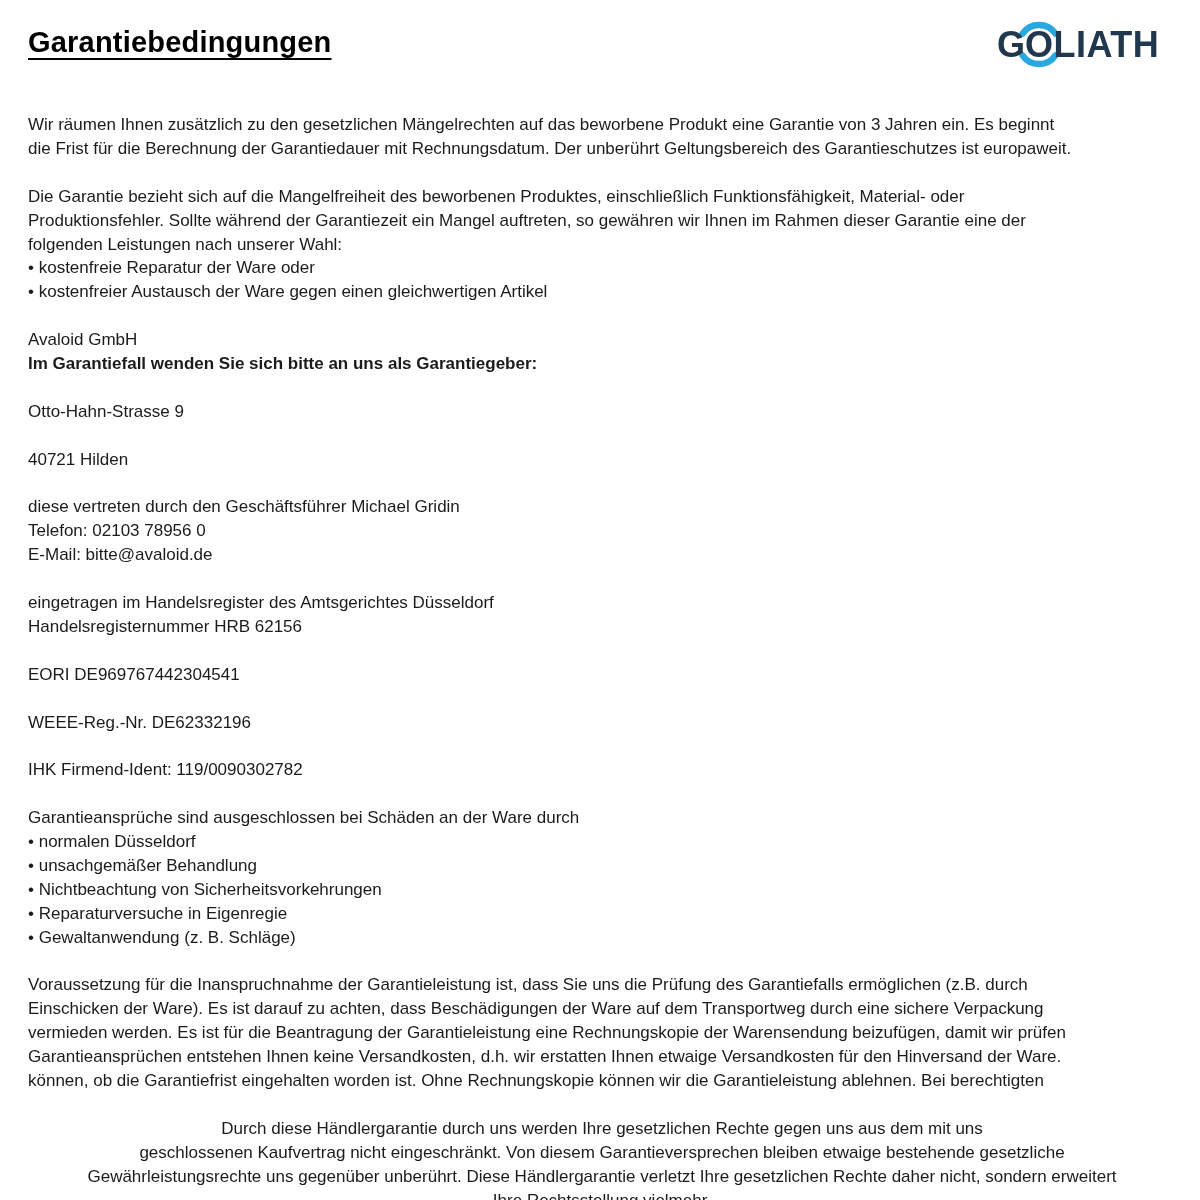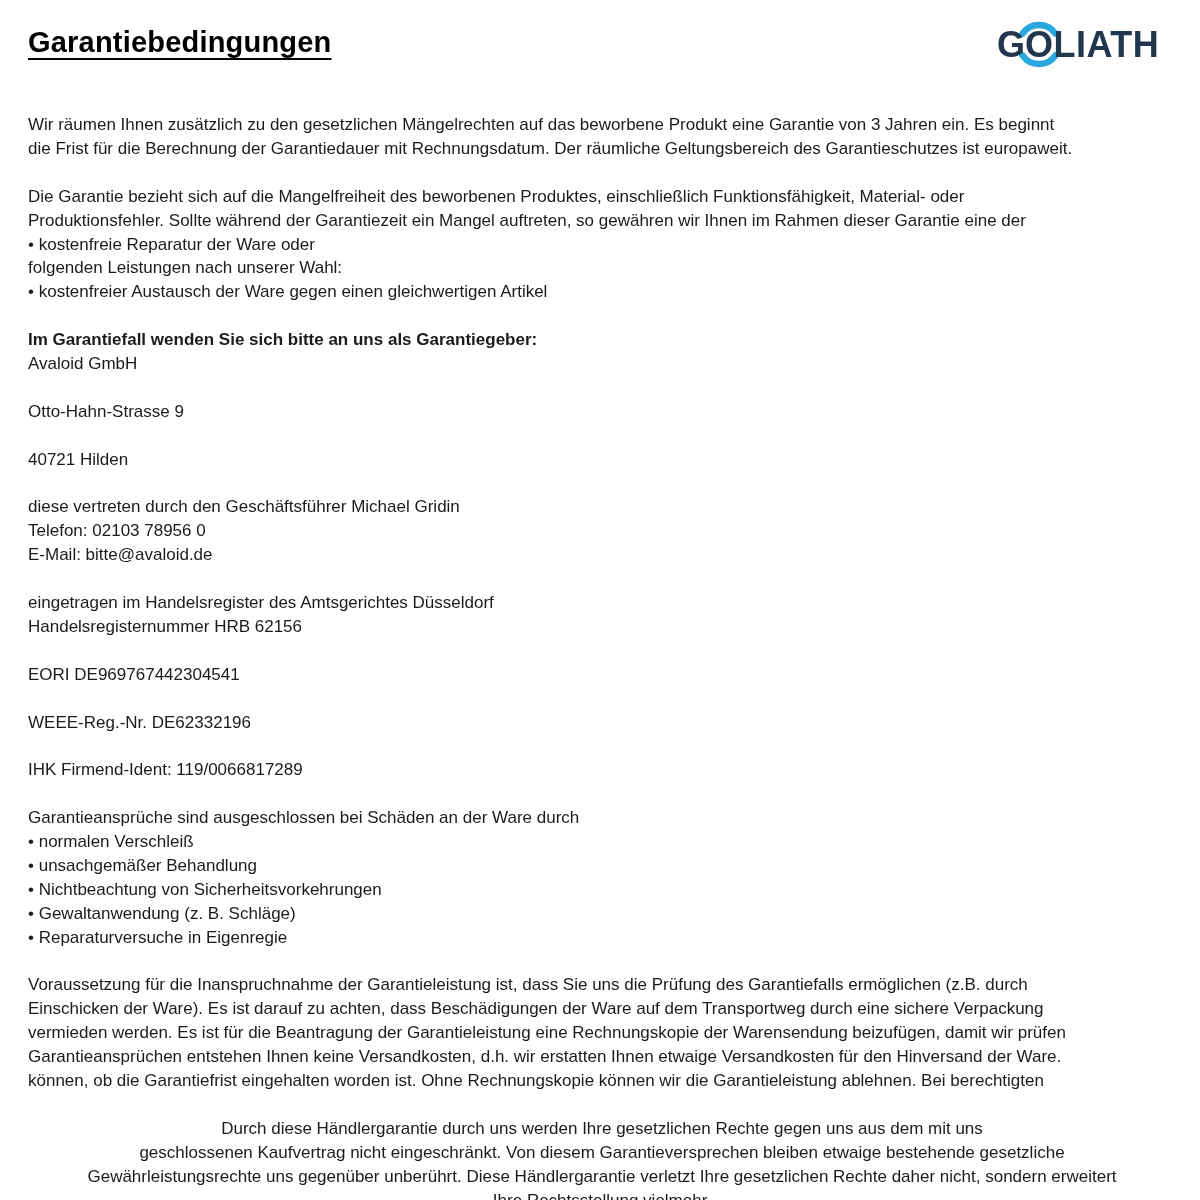--- a/index.html
+++ b/index.html
@@ -65,32 +65,32 @@
 
       <text class="logo-wordmark" x="0" y="47" font-size="36" fill="#21374d">G</text>
       <text class="logo-wordmark" x="28" y="47" font-size="36" fill="#21374d">O</text>
       <text class="logo-wordmark" x="56.5" y="47" font-size="36" fill="#21374d">LIATH</text>
     </svg>
   </div>
 
   <div class="doc">
       <div class="block">
         <div class="line">Wir räumen Ihnen zusätzlich zu den gesetzlichen Mängelrechten auf das beworbene Produkt eine Garantie von 3 Jahren ein. Es beginnt</div>
-        <div class="line">die Frist für die Berechnung der Garantiedauer mit Rechnungsdatum. Der räumliche Geltungsbereich des Garantieschutzes ist europaweit.</div>
+        <div class="line">die Frist für die Berechnung der Garantiedauer mit Rechnungsdatum. Der unberührt Geltungsbereich des Garantieschutzes ist europaweit.</div>
       </div>
       <div class="block">
         <div class="line">Die Garantie bezieht sich auf die Mangelfreiheit des beworbenen Produktes, einschließlich Funktionsfähigkeit, Material- oder</div>
         <div class="line">Produktionsfehler. Sollte während der Garantiezeit ein Mangel auftreten, so gewähren wir Ihnen im Rahmen dieser Garantie eine der</div>
+        <div class="line">folgenden Leistungen nach unserer Wahl:</div>
         <div class="line">• kostenfreie Reparatur der Ware oder</div>
-        <div class="line">folgenden Leistungen nach unserer Wahl:</div>
         <div class="line">• kostenfreier Austausch der Ware gegen einen gleichwertigen Artikel</div>
       </div>
       <div class="block">
+        <div class="line">Avaloid GmbH</div>
         <div class="line bold">Im Garantiefall wenden Sie sich bitte an uns als Garantiegeber:</div>
-        <div class="line">Avaloid GmbH</div>
       </div>
       <div class="block">
         <div class="line">Otto-Hahn-Strasse 9</div>
       </div>
       <div class="block">
         <div class="line">40721 Hilden</div>
       </div>
       <div class="block">
         <div class="line">diese vertreten durch den Geschäftsführer Michael Gridin</div>
         <div class="line">Telefon: 02103 78956 0</div>
@@ -100,29 +100,29 @@
         <div class="line">eingetragen im Handelsregister des Amtsgerichtes Düsseldorf</div>
         <div class="line">Handelsregisternummer HRB 62156</div>
       </div>
       <div class="block">
         <div class="line">EORI DE969767442304541</div>
       </div>
       <div class="block">
         <div class="line">WEEE-Reg.-Nr. DE62332196</div>
       </div>
       <div class="block">
-        <div class="line">IHK Firmend-Ident: 119/0066817289</div>
+        <div class="line">IHK Firmend-Ident: 119/0090302782</div>
       </div>
       <div class="block">
         <div class="line">Garantieansprüche sind ausgeschlossen bei Schäden an der Ware durch</div>
-        <div class="line">• normalen Verschleiß</div>
+        <div class="line">• normalen Düsseldorf</div>
         <div class="line">• unsachgemäßer Behandlung</div>
         <div class="line">• Nichtbeachtung von Sicherheitsvorkehrungen</div>
+        <div class="line">• Reparaturversuche in Eigenregie</div>
         <div class="line">• Gewaltanwendung (z. B. Schläge)</div>
-        <div class="line">• Reparaturversuche in Eigenregie</div>
       </div>
       <div class="block">
         <div class="line">Voraussetzung für die Inanspruchnahme der Garantieleistung ist, dass Sie uns die Prüfung des Garantiefalls ermöglichen (z.B. durch</div>
         <div class="line">Einschicken der Ware). Es ist darauf zu achten, dass Beschädigungen der Ware auf dem Transportweg durch eine sichere Verpackung</div>
         <div class="line">vermieden werden. Es ist für die Beantragung der Garantieleistung eine Rechnungskopie der Warensendung beizufügen, damit wir prüfen</div>
         <div class="line">Garantieansprüchen entstehen Ihnen keine Versandkosten, d.h. wir erstatten Ihnen etwaige Versandkosten für den Hinversand der Ware.</div>
         <div class="line">können, ob die Garantiefrist eingehalten worden ist. Ohne Rechnungskopie können wir die Garantieleistung ablehnen. Bei berechtigten</div>
       </div>
       <div class="block">
         <div class="line">Durch diese Händlergarantie durch uns werden Ihre gesetzlichen Rechte gegen uns aus dem mit uns</div>

